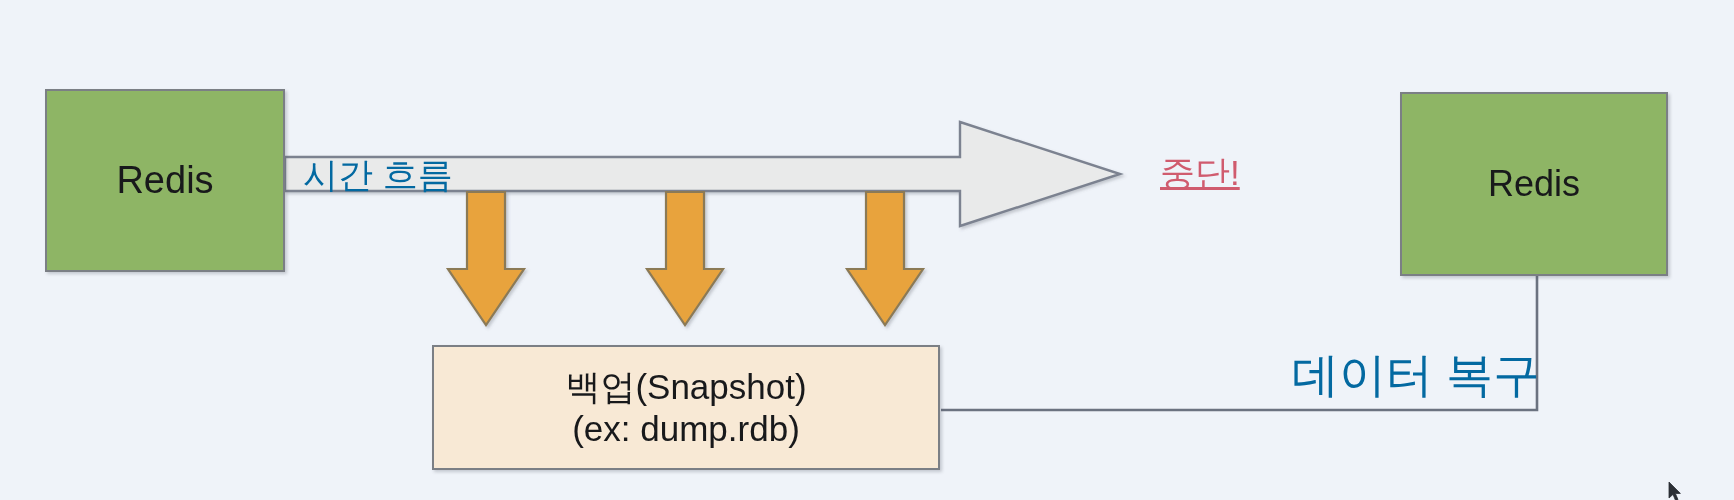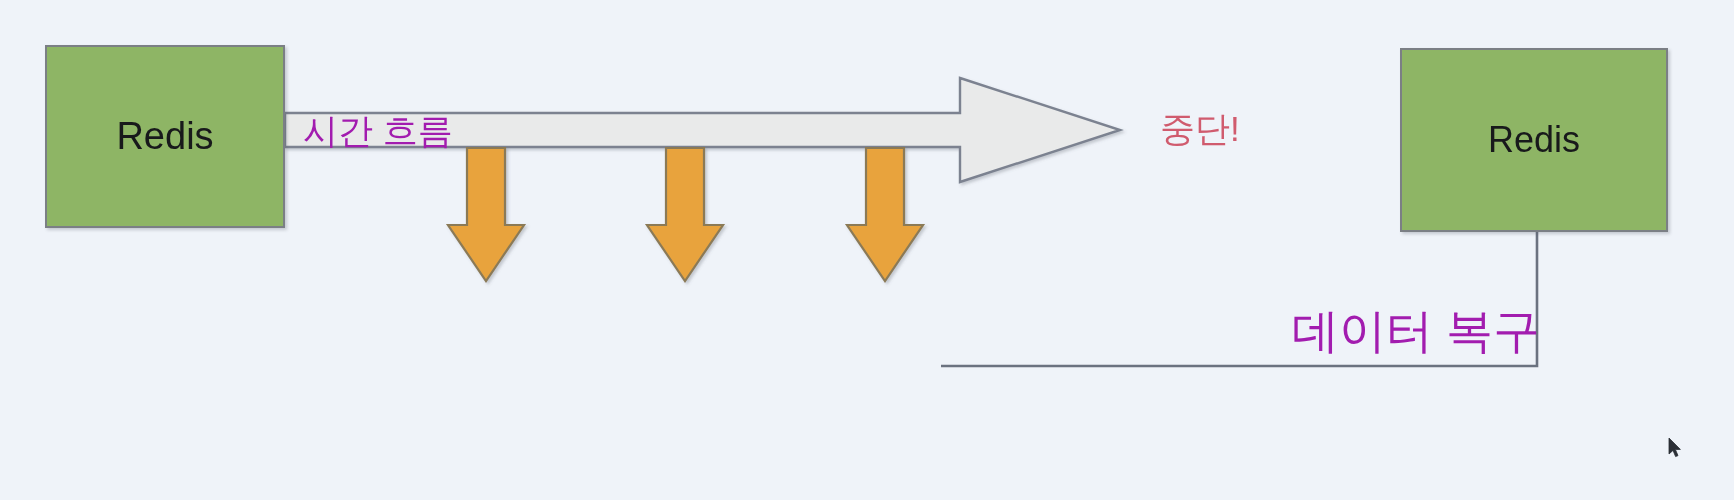--- a/index.html
+++ b/index.html
@@ -12,20 +12,21 @@
     height: 500px;
     background: #eff3f9;
     font-family: "Liberation Sans", "DejaVu Sans", sans-serif;
     overflow: hidden;
   }
   #canvas {
     position: relative;
     width: 1734px;
     height: 444px;
     background: #eff3f9;
+    margin-top: 44px;
   }
   #svg-layer {
     position: absolute;
     left: 0;
     top: 0;
     width: 1734px;
     height: 500px;
   }
 
   
@@ -69,32 +70,33 @@
     width: 508px;
     height: 125px;
     background: #f8e9d5;
     font-size: 35px;
   }
 
   
   .label {
     position: absolute;
     white-space: nowrap;
-    color: #a21caf;
+    color: #0369a1;
   }
   #label-time-flow {
     left: 303px;
     top: 108px;
     font-size: 35px;
   }
   #label-stop {
     left: 1160px;
     top: 106px;
     font-size: 35px;
     color: #d05b6e;
+    text-decoration: underline;
   }
   #label-restore {
     left: 1292px;
     top: 300px;
     font-size: 47px;
   }
 
   
   #mouse-cursor {
     position: absolute;
@@ -137,20 +139,24 @@
   </svg>
 
   <div class="node-box" id="redis-left">
     <span class="line">Redis</span>
   </div>
 
   <div class="node-box" id="redis-right">
     <span class="line">Redis</span>
   </div>
 
+  <div class="node-box" id="snapshot-box">
+    <span class="line">백업(Snapshot)</span>
+    <span class="line">(ex: dump.rdb)</span>
+  </div>
 
   <div class="label" id="label-time-flow">시간 흐름</div>
   <div class="label" id="label-stop">중단!</div>
   <div class="label" id="label-restore">데이터 복구</div>
 
   <svg id="mouse-cursor" viewBox="0 0 14 22" xmlns="http://www.w3.org/2000/svg">
     <path d="M 1,1 L 1,17 L 5,13.4 L 7.6,19.6 L 10,18.6 L 7.4,12.6 L 12.4,12.4 Z" fill="#2b2f36" stroke="#2b2f36" stroke-width="0.8" stroke-linejoin="round"></path>
   </svg>
 
 </div>

